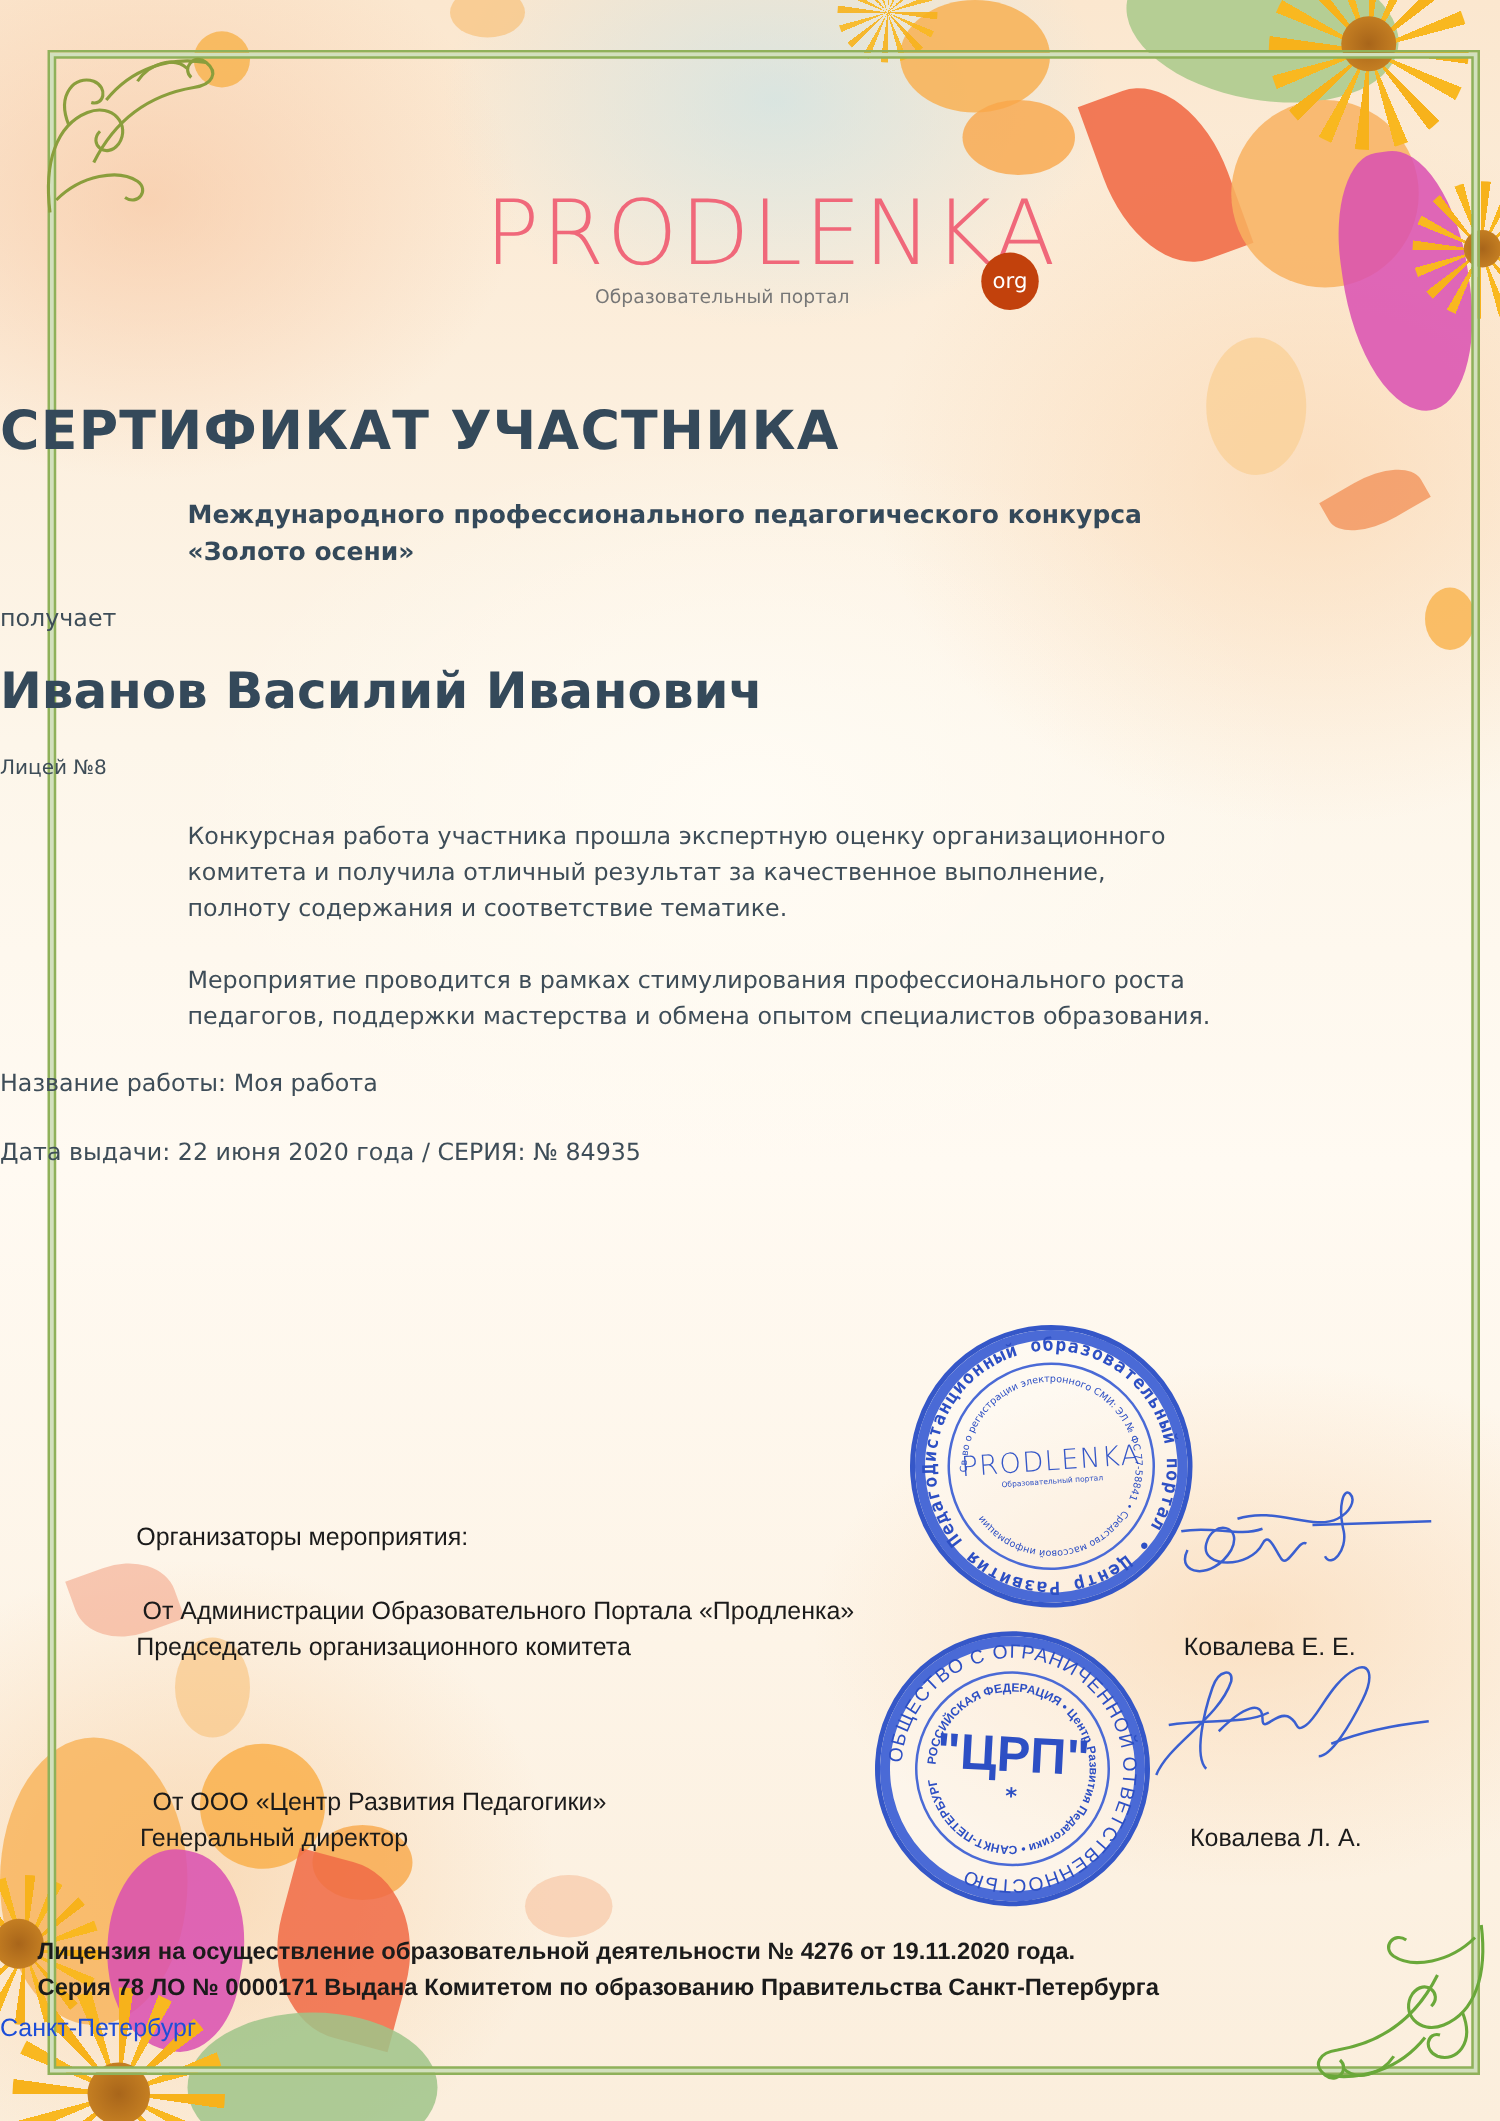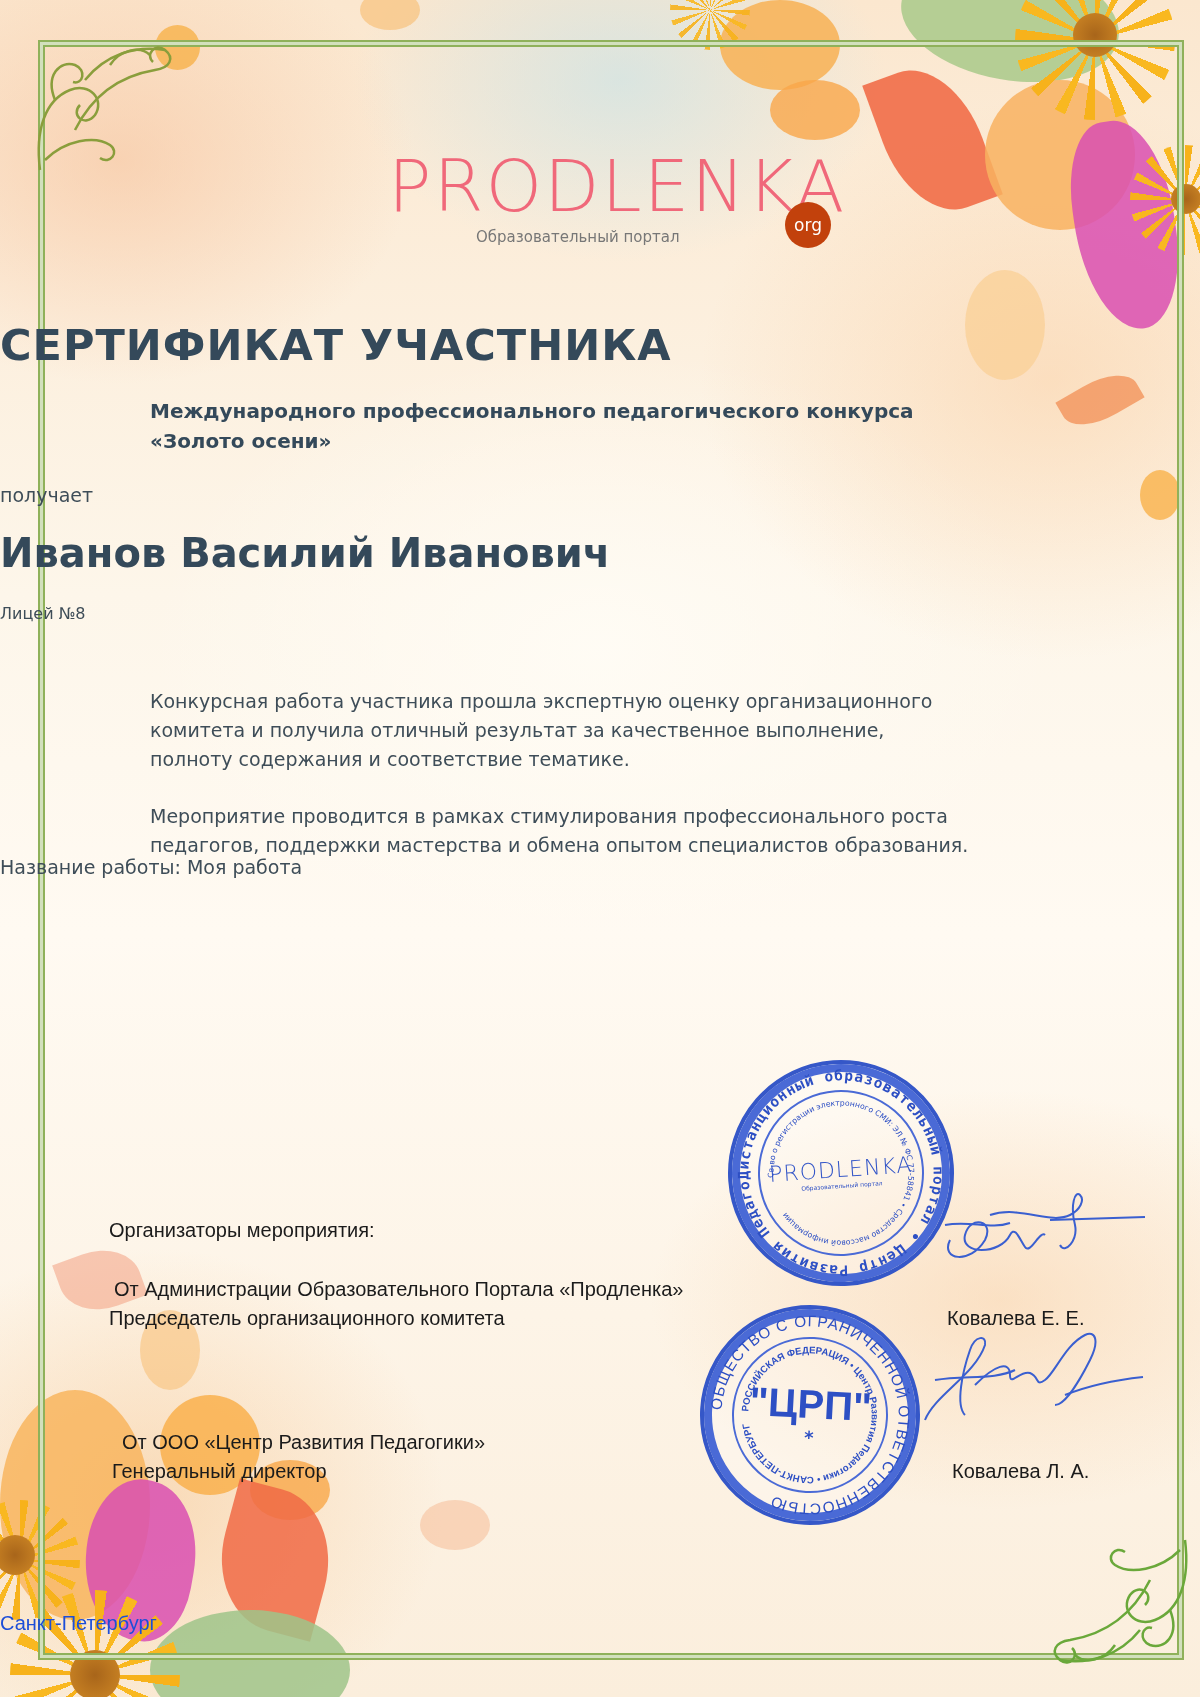--- a/index.html
+++ b/index.html
@@ -58,21 +58,21 @@
       width: 46px; height: 46px; border-radius: 50%;
       background: #c2410c; color: #fff; font-size: 17px;
       display: flex; align-items: center; justify-content: center;
     }
 
     .title { top: 320px; font-size: 43px; font-weight: bold; color: #34495a; letter-spacing: 1px; }
     .subtitle { top: 396px; font-size: 20px; font-weight: bold; color: #34495a; line-height: 30px; padding: 0 230px 0 150px; }
     .gets { top: 484px; font-size: 19px; color: #3e4d58; }
     .name { top: 530px; font-size: 40px; font-weight: bold; color: #34495a; }
     .school { top: 604px; font-size: 16px; color: #3e4d58; }
-    .para { font-size: 19px; color: #3e4d58; line-height: 29px; margin-top: 32px; }
+    .para { font-size: 19px; color: #3e4d58; line-height: 29px; }
     .para1 { top: 655px; padding: 0 230px 0 150px; }
     .para2 { top: 770px; padding: 0 230px 0 150px; }
     .work { top: 856px; font-size: 19px; color: #3e4d58; }
     .date { top: 911px; font-size: 19px; color: #3e4d58; }
 
     .org-text { position: absolute; font-family: "Liberation Sans", sans-serif; font-size: 20px; color: #1b1b1b; line-height: 28px; margin-top: 28px; }
 
     .stamp {
       position: absolute; border-radius: 50%;
       border: 4px solid #3557c8;
@@ -164,20 +164,21 @@
   </div>
 
   <div class="center title">СЕРТИФИКАТ УЧАСТНИКА</div>
   <div class="center gets">получает</div>
   <div class="center subtitle">Международного профессионального педагогического конкурса «Золото осени»</div>
   <div class="center name">Иванов Василий Иванович</div>
   <div class="center school">Лицей №8</div>
   <div class="center para para1">Конкурсная работа участника прошла экспертную оценку организационного комитета и получила отличный результат за качественное выполнение, полноту содержания и соответствие тематике.</div>
   <div class="center para para2">Мероприятие проводится в рамках стимулирования профессионального роста педагогов, поддержки мастерства и обмена опытом специалистов образования.</div>
   <div class="center work">Название работы: Моя работа</div>
+  <div class="center date">Дата выдачи: 22 июня 2020 года / СЕРИЯ: № 84935</div>
 
   <div class="org-text" style="left:109px;top:1188px;">Организаторы мероприятия:</div>
 
   <div class="org-text" style="left:114px;top:1247px;">От Администрации Образовательного Портала «Продленка»</div>
   <div class="org-text" style="left:109px;top:1276px;">Председатель организационного комитета</div>
   <div class="org-text" style="left:947px;top:1276px;">Ковалева Е. Е.</div>
 
   <div class="org-text" style="left:122px;top:1400px;">От ООО «Центр Развития Педагогики»</div>
   <div class="org-text" style="left:112px;top:1429px;">Генеральный директор</div>
   <div class="org-text" style="left:952px;top:1429px;">Ковалева Л. А.</div>
@@ -233,14 +234,18 @@
 
   <svg class="signature" style="left:915px;top:1325px;" width="230" height="110" viewBox="0 0 230 110">
     <g fill="none" stroke="#3a5fd0" stroke-width="2">
       <path d="M10 95 C20 70 60 50 70 20 C72 10 60 10 55 25 C48 45 40 80 50 90"></path>
       <path d="M20 55 C50 50 80 55 100 45"></path>
       <path d="M60 60 C80 40 95 35 95 50 C95 62 105 45 115 48 C125 52 120 62 130 55 C140 48 150 20 170 10 C180 5 185 15 175 35 C165 55 150 80 140 80"></path>
       <path d="M150 70 C175 60 200 55 228 52"></path>
     </g>
   </svg>
 
+  <div class="center license">
+    <div>Лицензия на осуществление образовательной деятельности № 4276 от 19.11.2020 года.</div>
+    <div>Серия 78 ЛО № 0000171 Выдана Комитетом по образованию Правительства Санкт-Петербурга</div>
+  </div>
   <div class="center city">Санкт-Петербург</div>
 </div>
 
 </body></html>

